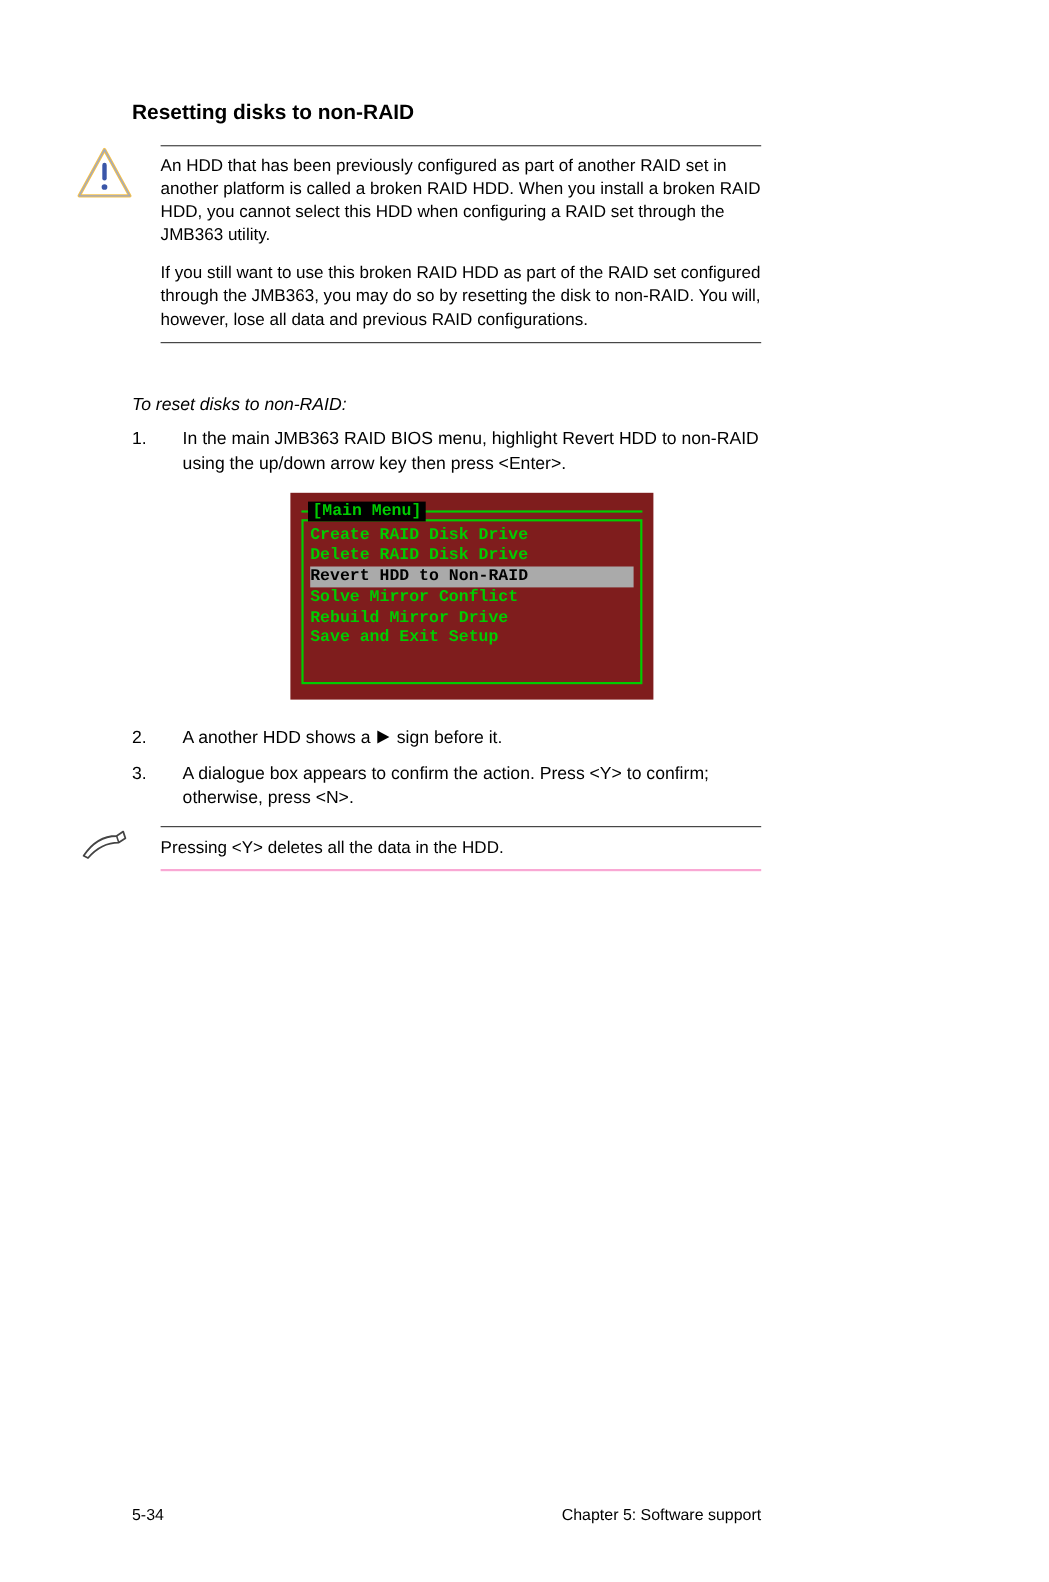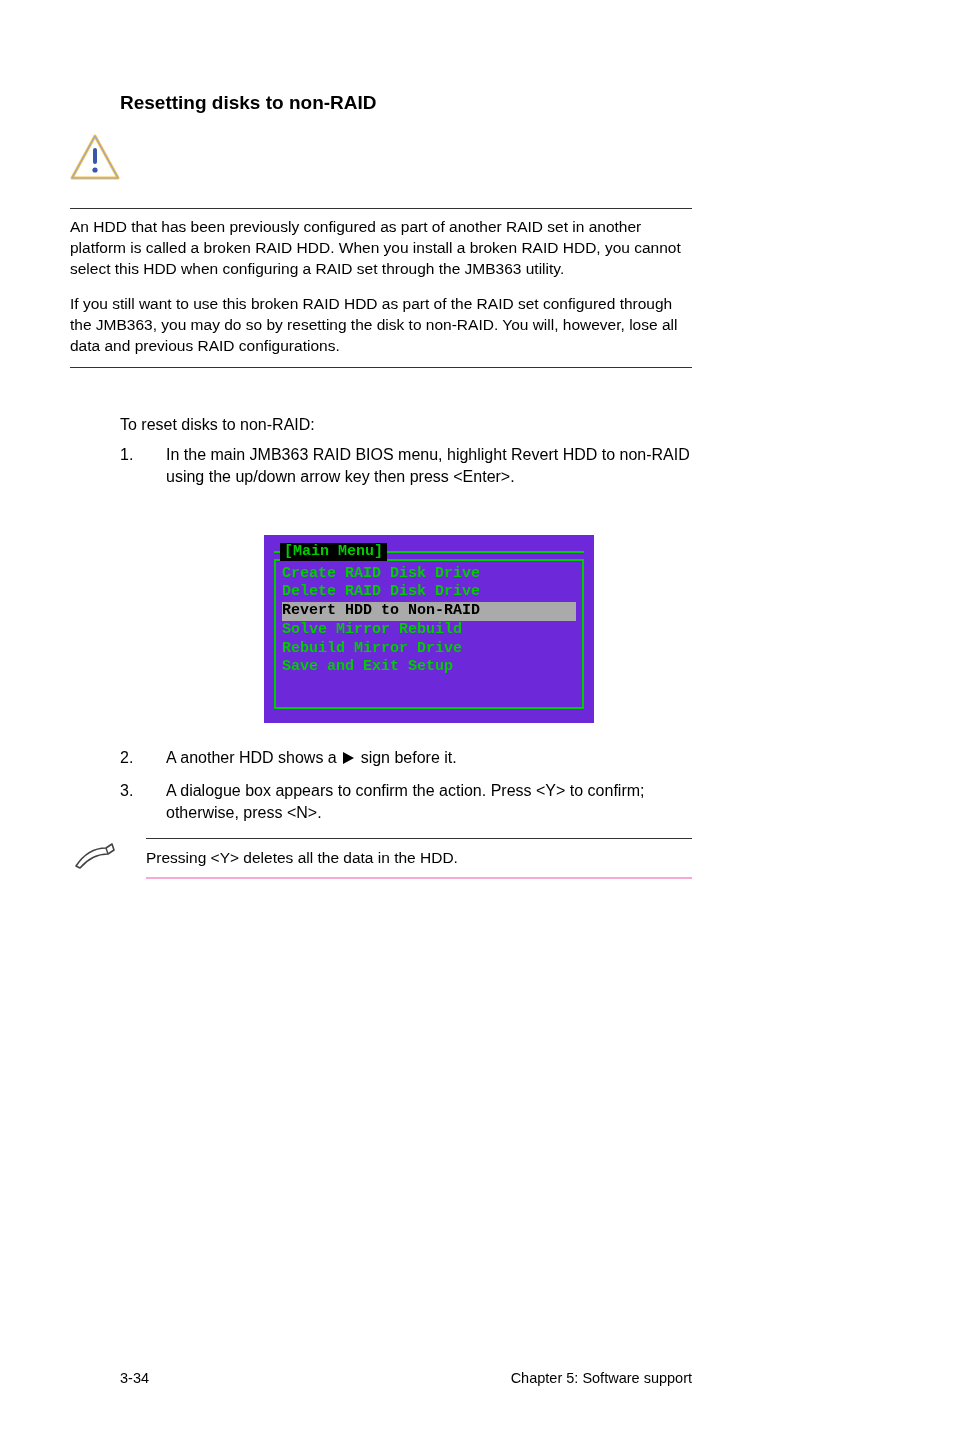--- a/index.html
+++ b/index.html
@@ -21,21 +21,20 @@
     font-size: 19px;
     font-weight: bold;
     margin: 0 0 18px 0;
   }
   .callout {
     display: flex;
     align-items: flex-start;
     margin-left: -50px;
     padding-left: 0;
     margin-bottom: 10px;
-    flex-direction: column;
   }
   .callout .icon-col {
     width: 76px;
     flex: 0 0 76px;
     display: flex;
     justify-content: flex-start;
     padding-top: 2px;
   }
   .callout .text-col {
     flex: 1;
@@ -48,20 +47,21 @@
     font-size: 15.5px;
     line-height: 1.35;
   }
   .callout .text-col p:last-child {
     margin-bottom: 0;
   }
   .body-text {
     font-size: 16px;
     line-height: 1.4;
     margin: 46px 0 8px 0;
+    font-style: italic;
   }
   ol.steps {
     list-style: none;
     padding: 0;
     margin: 0;
     counter-reset: step;
   }
   ol.steps > li {
     counter-increment: step;
     position: relative;
@@ -87,30 +87,29 @@
     border-left: 11px solid #000;
     vertical-align: -1px;
     margin: 0 2px;
   }
   .menu-wrap {
     display: flex;
     justify-content: center;
     margin: 14px 0 24px 0;
   }
   .menu-outer {
-    background: #6d28d9;
+    background: #7f1d1d;
     padding: 8px 10px 14px 10px;
     width: 330px;
     font-family: "Courier New", monospace;
     font-weight: bold;
     color: #0c0;
     font-size: 15px;
     line-height: 1.25;
     position: relative;
-    margin-top: 32px;
   }
   .menu-title-row {
     position: relative;
     height: 4px;
     margin-bottom: 4px;
   }
   .menu-title-line {
     position: absolute;
     top: 8px;
     left: 0;
@@ -201,21 +200,21 @@
       <div class="menu-wrap">
         <div class="menu-outer">
           <div class="menu-title-row">
             <div class="menu-title-line"></div>
             <span class="menu-title-text">[Main Menu]</span>
           </div>
           <div class="menu-inner">
             <div class="menu-item">Create RAID Disk Drive</div>
             <div class="menu-item">Delete RAID Disk Drive</div>
             <div class="menu-item selected">Revert HDD to Non-RAID</div>
-            <div class="menu-item">Solve Mirror Rebuild</div>
+            <div class="menu-item">Solve Mirror Conflict</div>
             <div class="menu-item">Rebuild Mirror Drive</div>
             <div class="menu-item">Save and Exit Setup</div>
           </div>
         </div>
       </div>
     </li>
 
     <li>
       <p>
         <span>A another HDD shows a </span><span class="triangle-inline"></span><span> sign before it.</span>
@@ -233,17 +232,17 @@
         <svg width="50" height="34" viewBox="0 0 50 34">
           <path d="M6 26 Q18 8 36 8 L42 4 L44 10 L38 14 Q22 14 10 28 Z" fill="none" stroke="#444" stroke-width="1.6" stroke-linejoin="round" stroke-linecap="round"></path>
           <line x1="36" y1="8" x2="38" y2="14" stroke="#444" stroke-width="1.4"></line>
         </svg>
       </span>
     </div>
     <div class="text-col">Pressing &lt;Y&gt; deletes all the data in the HDD.</div>
   </div>
 
   <div class="footer">
-    <span>3-34</span>
+    <span>5-34</span>
     <span>Chapter 5: Software support</span>
   </div>
 
 </div>
 
 </body></html>

